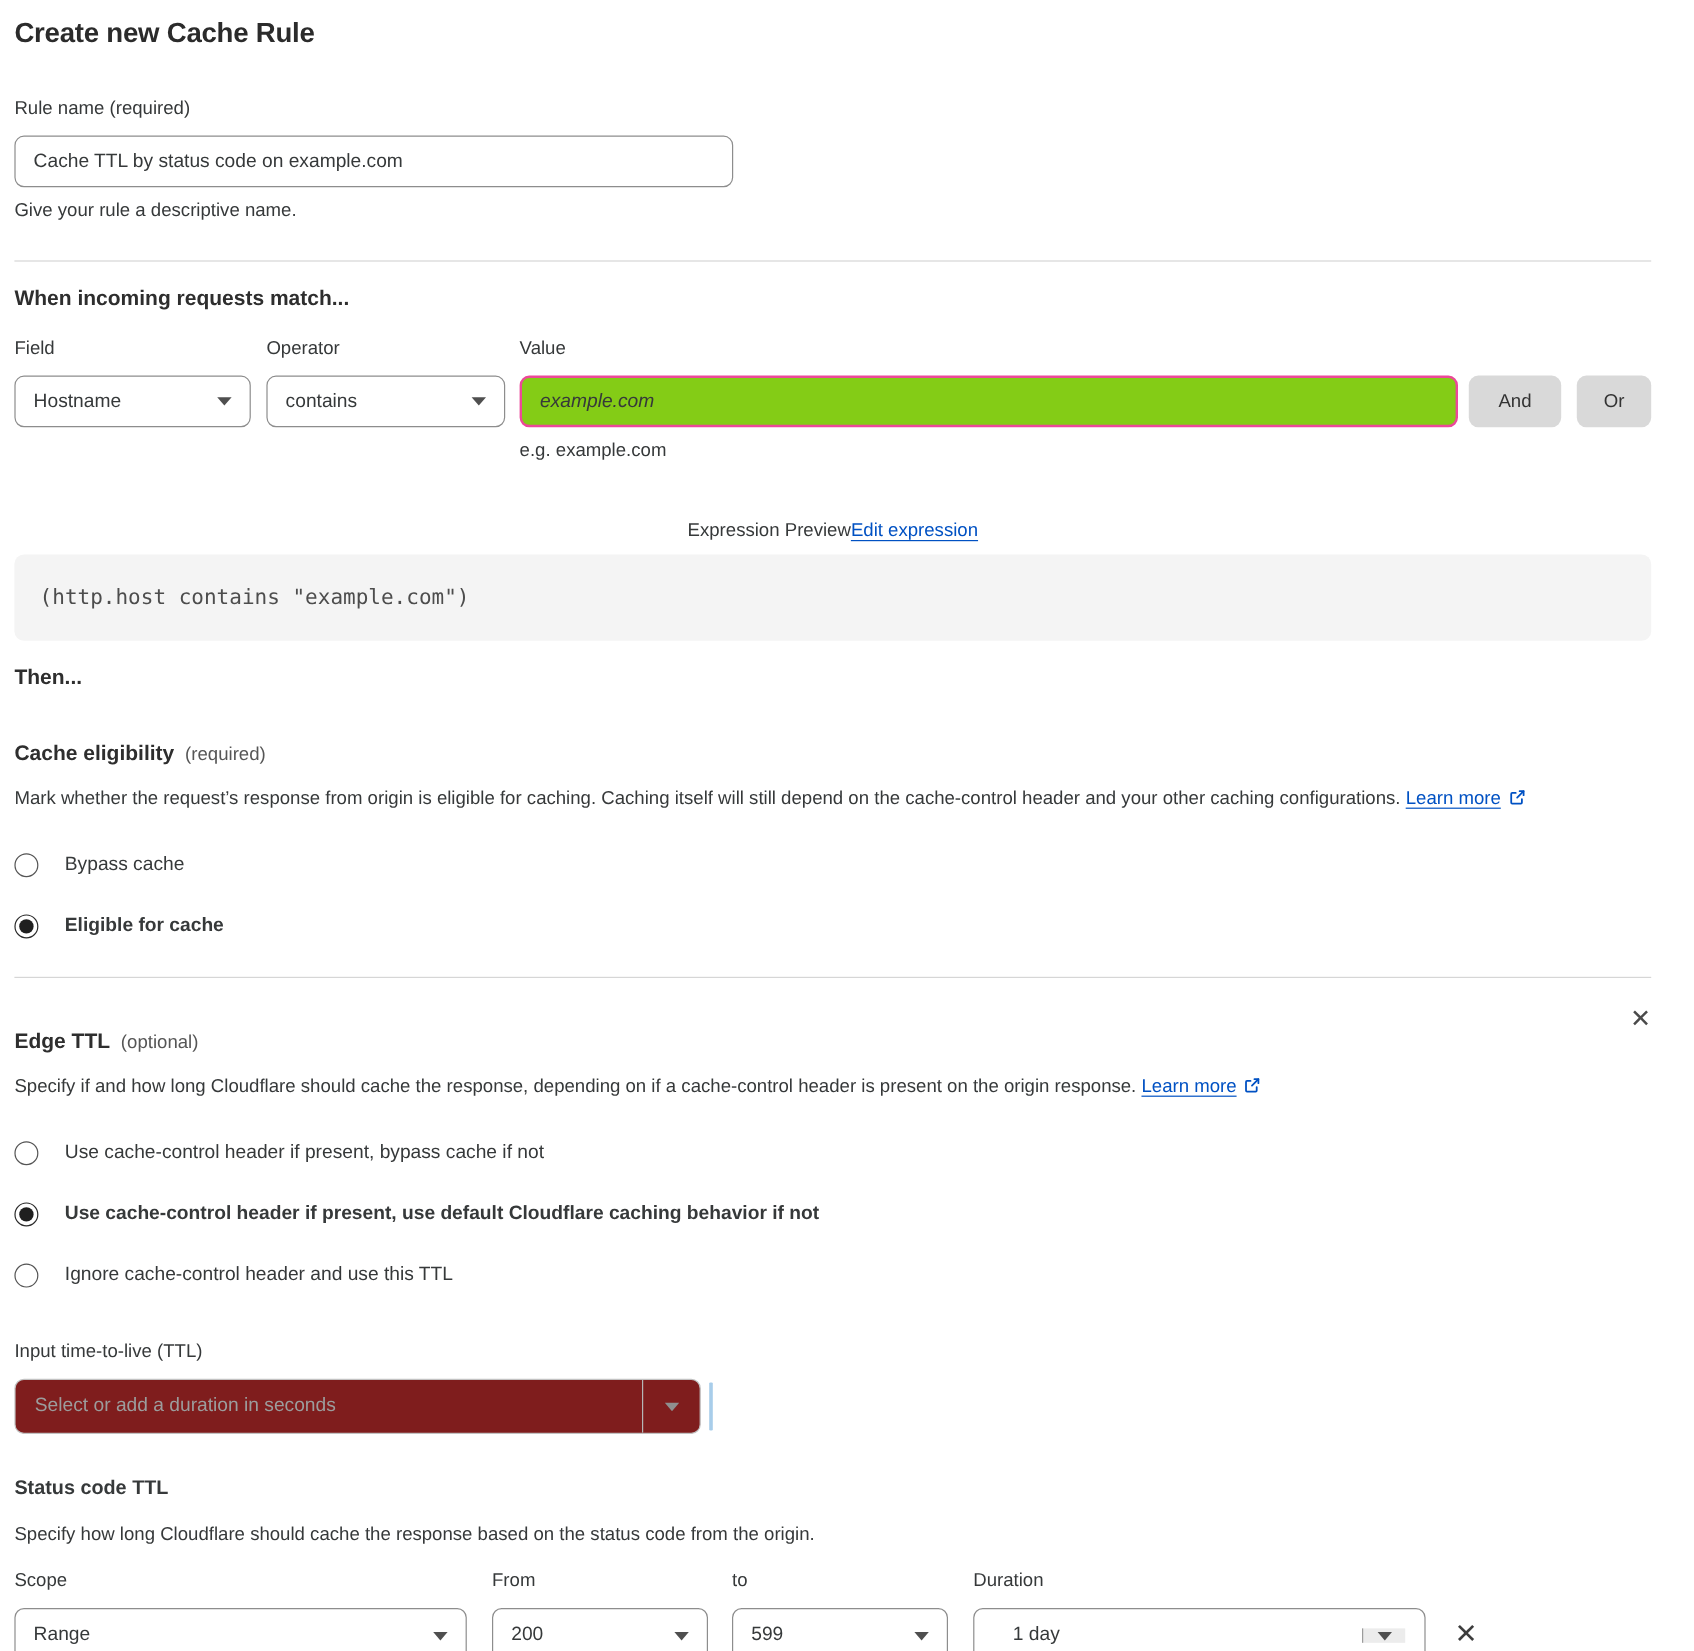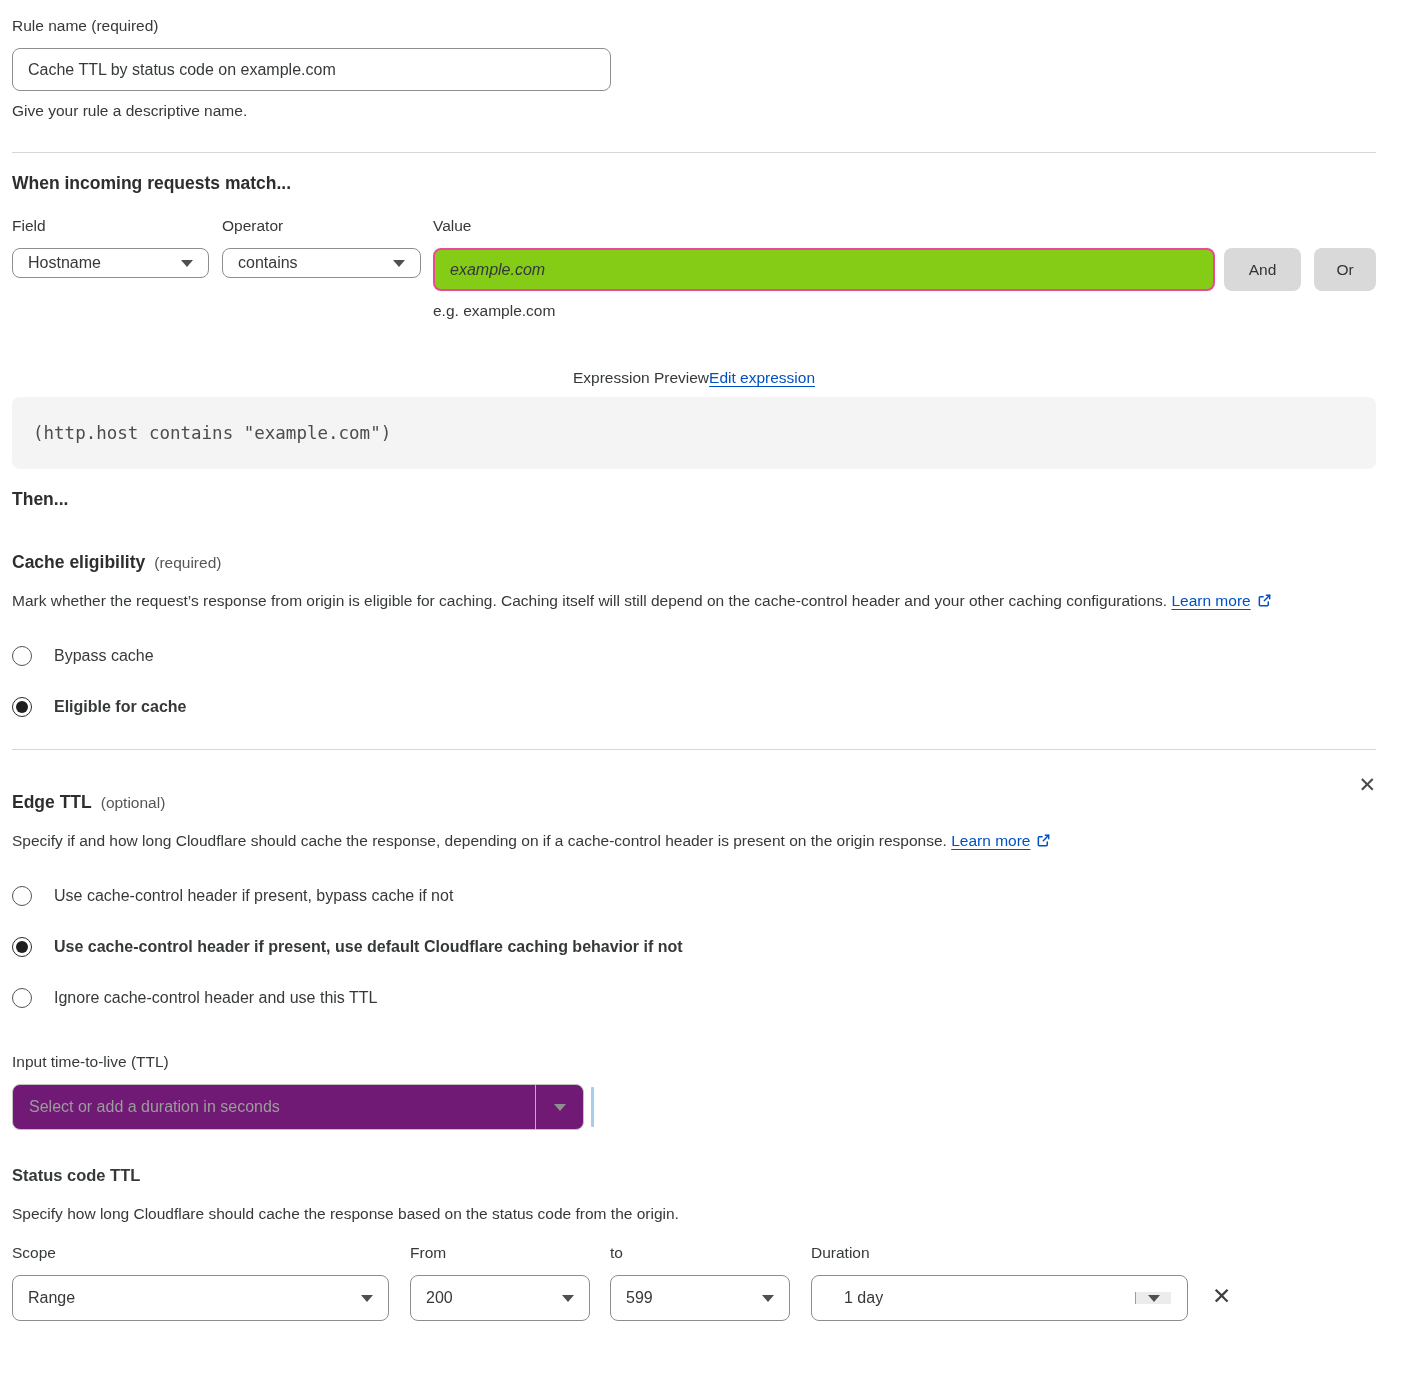--- a/index.html
+++ b/index.html
@@ -27,21 +27,21 @@
   .rule-name-input { width: 599px; }
 
   .help-text { margin-top: 9px; line-height: 22px; }
 
   hr.divider { border: 0; border-top: 1px solid #d6d6d6; margin: 30px 0 0 0; }
 
   .section-heading { font-size: 17.5px; font-weight: 700; color: #2e2e2e; margin: 20px 0 0 0; }
 
   
   .select {
-    height: 30px; border: 1px solid #8d8d8d; border-radius: 8px; background: #fff;
+    height: 43px; border: 1px solid #8d8d8d; border-radius: 8px; background: #fff;
     display: flex; align-items: center; padding: 0 15px; cursor: pointer;
     position: relative; font-size: 16px; color: #36393a;
   }
   .select .caret {
     margin-left: auto; width: 0; height: 0;
     border-left: 6px solid transparent; border-right: 6px solid transparent;
     border-top: 7px solid #4f4f4f;
   }
 
   
@@ -99,21 +99,21 @@
   .section-header-row { display: flex; justify-content: space-between; align-items: flex-start; }
   .close-x {
     font-size: 21px; color: #4a4a4a; line-height: 21px; cursor: pointer;
     margin-top: 24px; user-select: none;
   }
 
   
   .ttl-group { margin-top: 40px; }
   .ttl-row { display: flex; align-items: center; }
   .ttl-select {
-    width: 572px; height: 46px; background: #701a75; border: 1px solid #c2c2c2;
+    width: 572px; height: 46px; background: #7f1d1d; border: 1px solid #c2c2c2;
     border-radius: 8px; display: flex; align-items: stretch; overflow: hidden;
   }
   .ttl-select .ttl-placeholder {
     flex: 1 1 auto; display: flex; align-items: center; padding: 0 16px;
     color: #9c9c9c; font-size: 16px;
   }
   .ttl-select .arrow-seg {
     width: 48px; border-left: 1px solid #b5b5b5; display: flex; align-items: center; justify-content: center;
   }
   .ttl-select .arrow-seg .caret-tri {
@@ -145,20 +145,21 @@
   .remove-x {
     font-size: 23px; color: #3d3d3d; cursor: pointer; user-select: none;
     margin-left: 24px; margin-top: 44px; line-height: 23px;
   }
 </style>
 </head>
 <body>
 
 <div class="page">
 
+  <h1 class="page-title">Create new Cache Rule</h1>
 
   
   <label class="field-label">Rule name (required)</label>
   <input class="text-input rule-name-input" type="text" value="Cache TTL by status code on example.com" style="">
   <div class="help-text">Give your rule a descriptive name.</div>
 
   <hr class="divider">
 
   
   <h2 class="section-heading">When incoming requests match...</h2>

